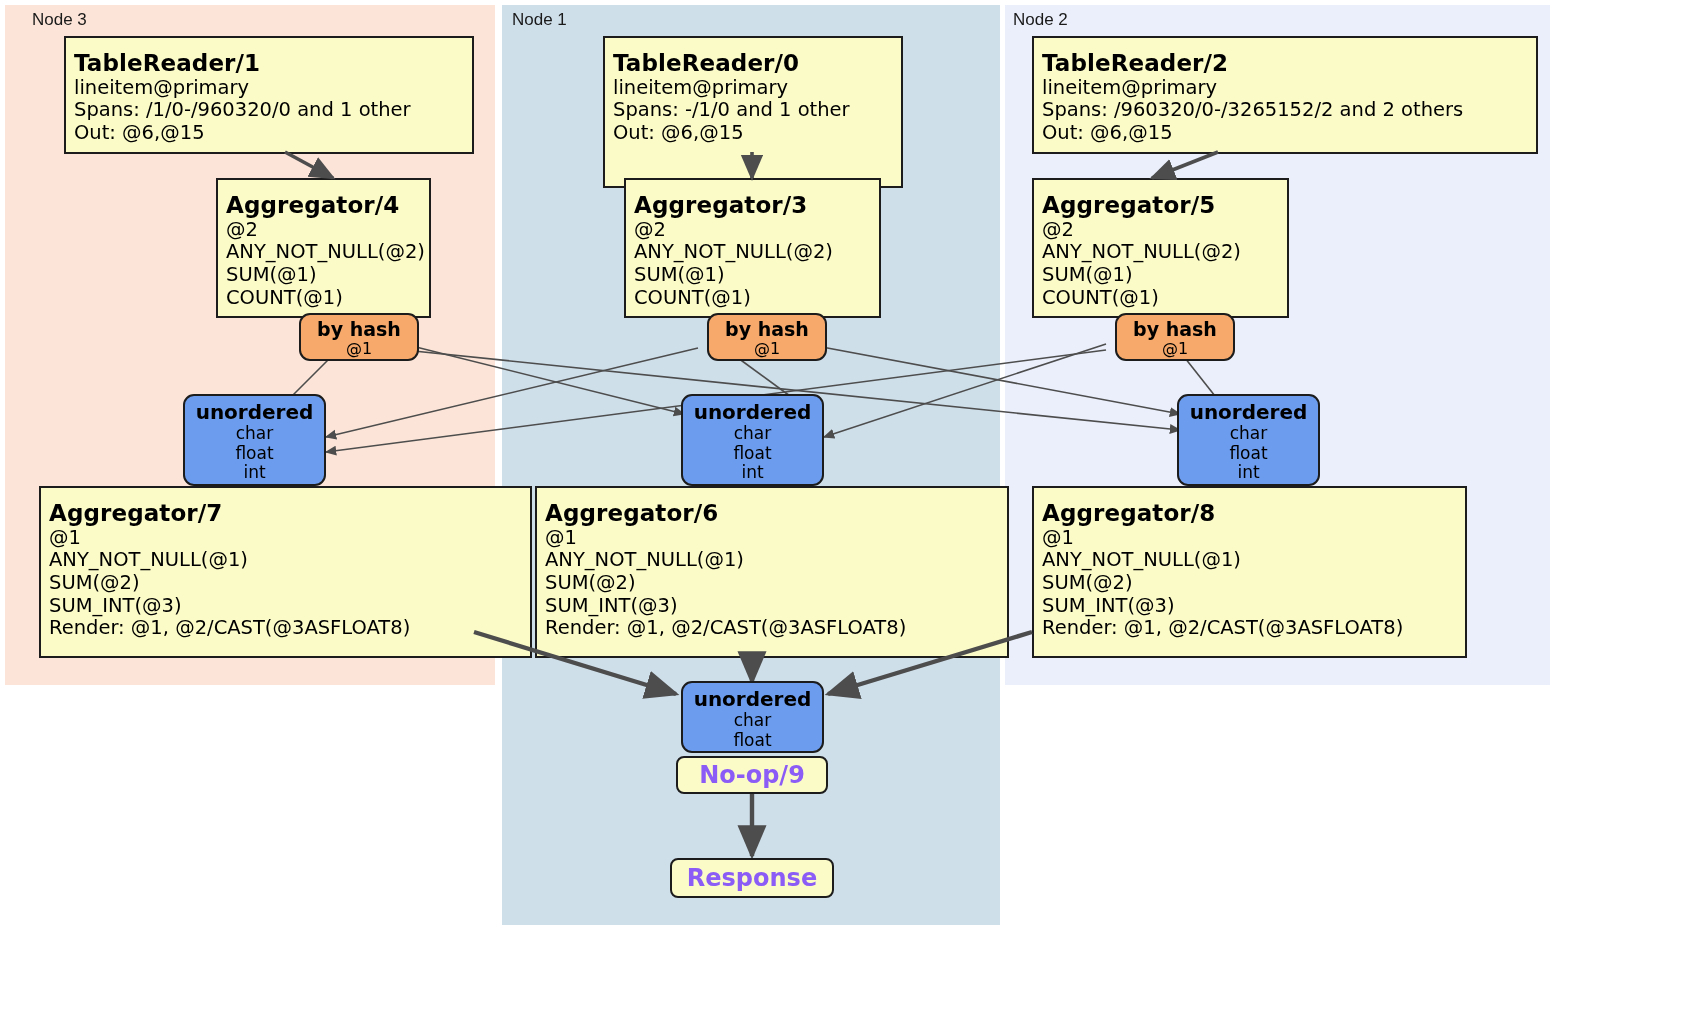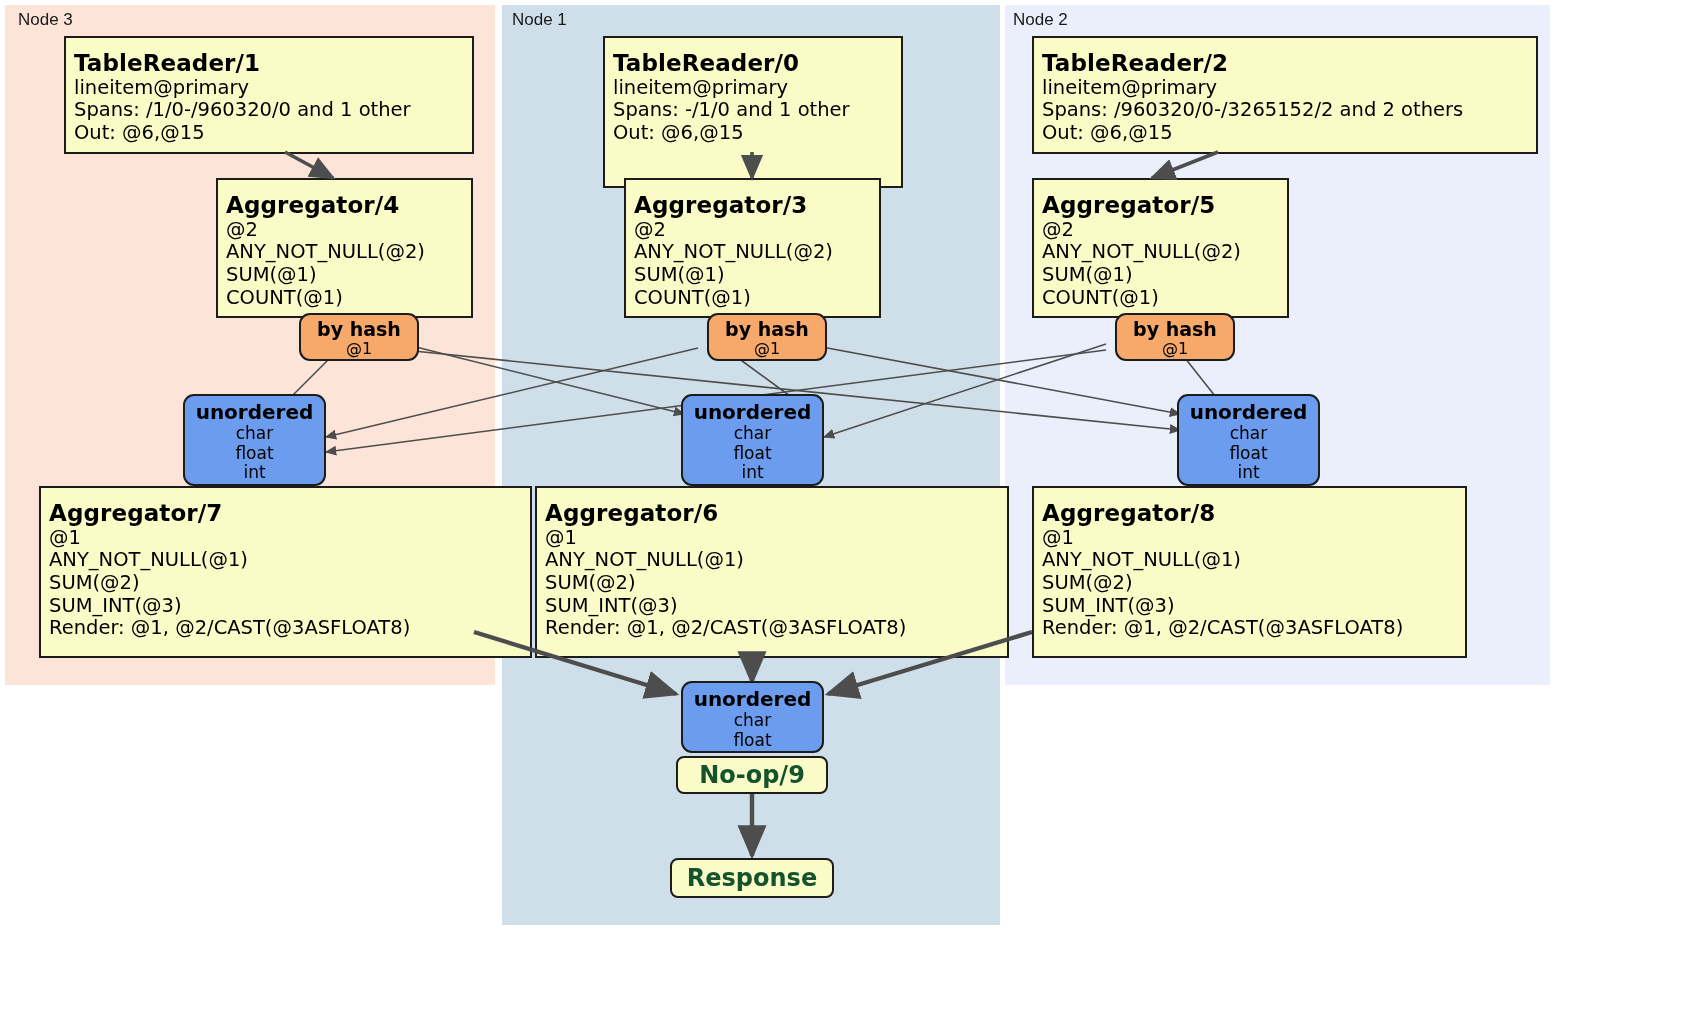--- a/index.html
+++ b/index.html
@@ -18,35 +18,35 @@
           background:#f6a96a;text-align:center;color:#000;line-height:1.12;padding:4px 10px;z-index:6;margin-left:15px;}
   .router .ttl{font-weight:bold;font-size:19px;}
   .router .ln{font-size:16px;}
 
   .sync{position:absolute;box-sizing:border-box;border:2px solid #1c1c1c;border-radius:11px;
         background:#6c9ced;text-align:center;color:#000;line-height:1.15;padding:5px 4px;z-index:6;}
   .sync .ttl{font-weight:bold;font-size:20px;}
   .sync .ln{font-size:17px;}
 
   .small-gbox{position:absolute;box-sizing:border-box;border:2px solid #1c1c1c;border-radius:8px;
-        background:#fbfbc8;text-align:center;color:#14532d;z-index:7;display:flex;align-items:center;justify-content:center;}
+        background:#fbfbc8;text-align:center;color:#8b5cf6;z-index:7;display:flex;align-items:center;justify-content:center;}
   .small-gbox .ttl{font-weight:bold;font-size:24px;}
 
   svg.edges{position:absolute;left:0;top:0;width:1706px;height:1016px;pointer-events:none;z-index:3;}
 </style>
 </head>
 <body>
 
 <div id="stage">
 
   <div class="node-panel" style="left:5px;top:5px;width:490px;height:680px;background:#fce5d8;"></div>
   <div class="node-panel" style="left:502px;top:5px;width:498px;height:920px;background:#cfdfea;"></div>
   <div class="node-panel" style="left:1005px;top:5px;width:545px;height:680px;background:#eaeffb;"></div>
 
-  <div class="node-label" style="left:18px;top:10px;text-align:right;">Node 3</div>
+  <div class="node-label" style="left:32px;top:10px;text-align:right;">Node 3</div>
   <div class="node-label" style="left:512px;top:10px;">Node 1</div>
   <div class="node-label" style="left:1013px;top:10px;">Node 2</div>
 
   <svg class="edges" viewBox="0 0 1706 1016">
     <defs>
       <marker id="ah" markerWidth="8" markerHeight="8" refX="6.4" refY="3.1" orient="auto" markerUnits="strokeWidth">
         <path d="M0,0 L7.2,3.1 L0,6.2 z" fill="#4d4d4d"></path>
       </marker>
       <marker id="ahs" markerWidth="9" markerHeight="9" refX="7" refY="3.3" orient="auto" markerUnits="strokeWidth">
         <path d="M0,0 L7.8,3.3 L0,6.6 z" fill="#4d4d4d"></path>
@@ -91,21 +91,21 @@
     <div class="ln">Out: @6,@15</div>
   </div>
 
   <div class="gbox" style="left:1032px;top:36px;width:506px;height:118px;">
     <div class="ttl">TableReader/2</div>
     <div class="ln">lineitem@primary</div>
     <div class="ln">Spans: /960320/0-/3265152/2 and 2 others</div>
     <div class="ln">Out: @6,@15</div>
   </div>
 
-  <div class="gbox" style="left:216px;top:178px;width:257px;height:140px;">
+  <div class="gbox" style="left:216px;top:178px;width:215px;height:140px;">
     <div class="ttl">Aggregator/4</div>
     <div class="ln">@2</div>
     <div class="ln">ANY_NOT_NULL(@2)</div>
     <div class="ln">SUM(@1)</div>
     <div class="ln">COUNT(@1)</div>
   </div>
 
   <div class="gbox" style="left:624px;top:178px;width:257px;height:140px;">
     <div class="ttl">Aggregator/3</div>
     <div class="ln">@2</div>

